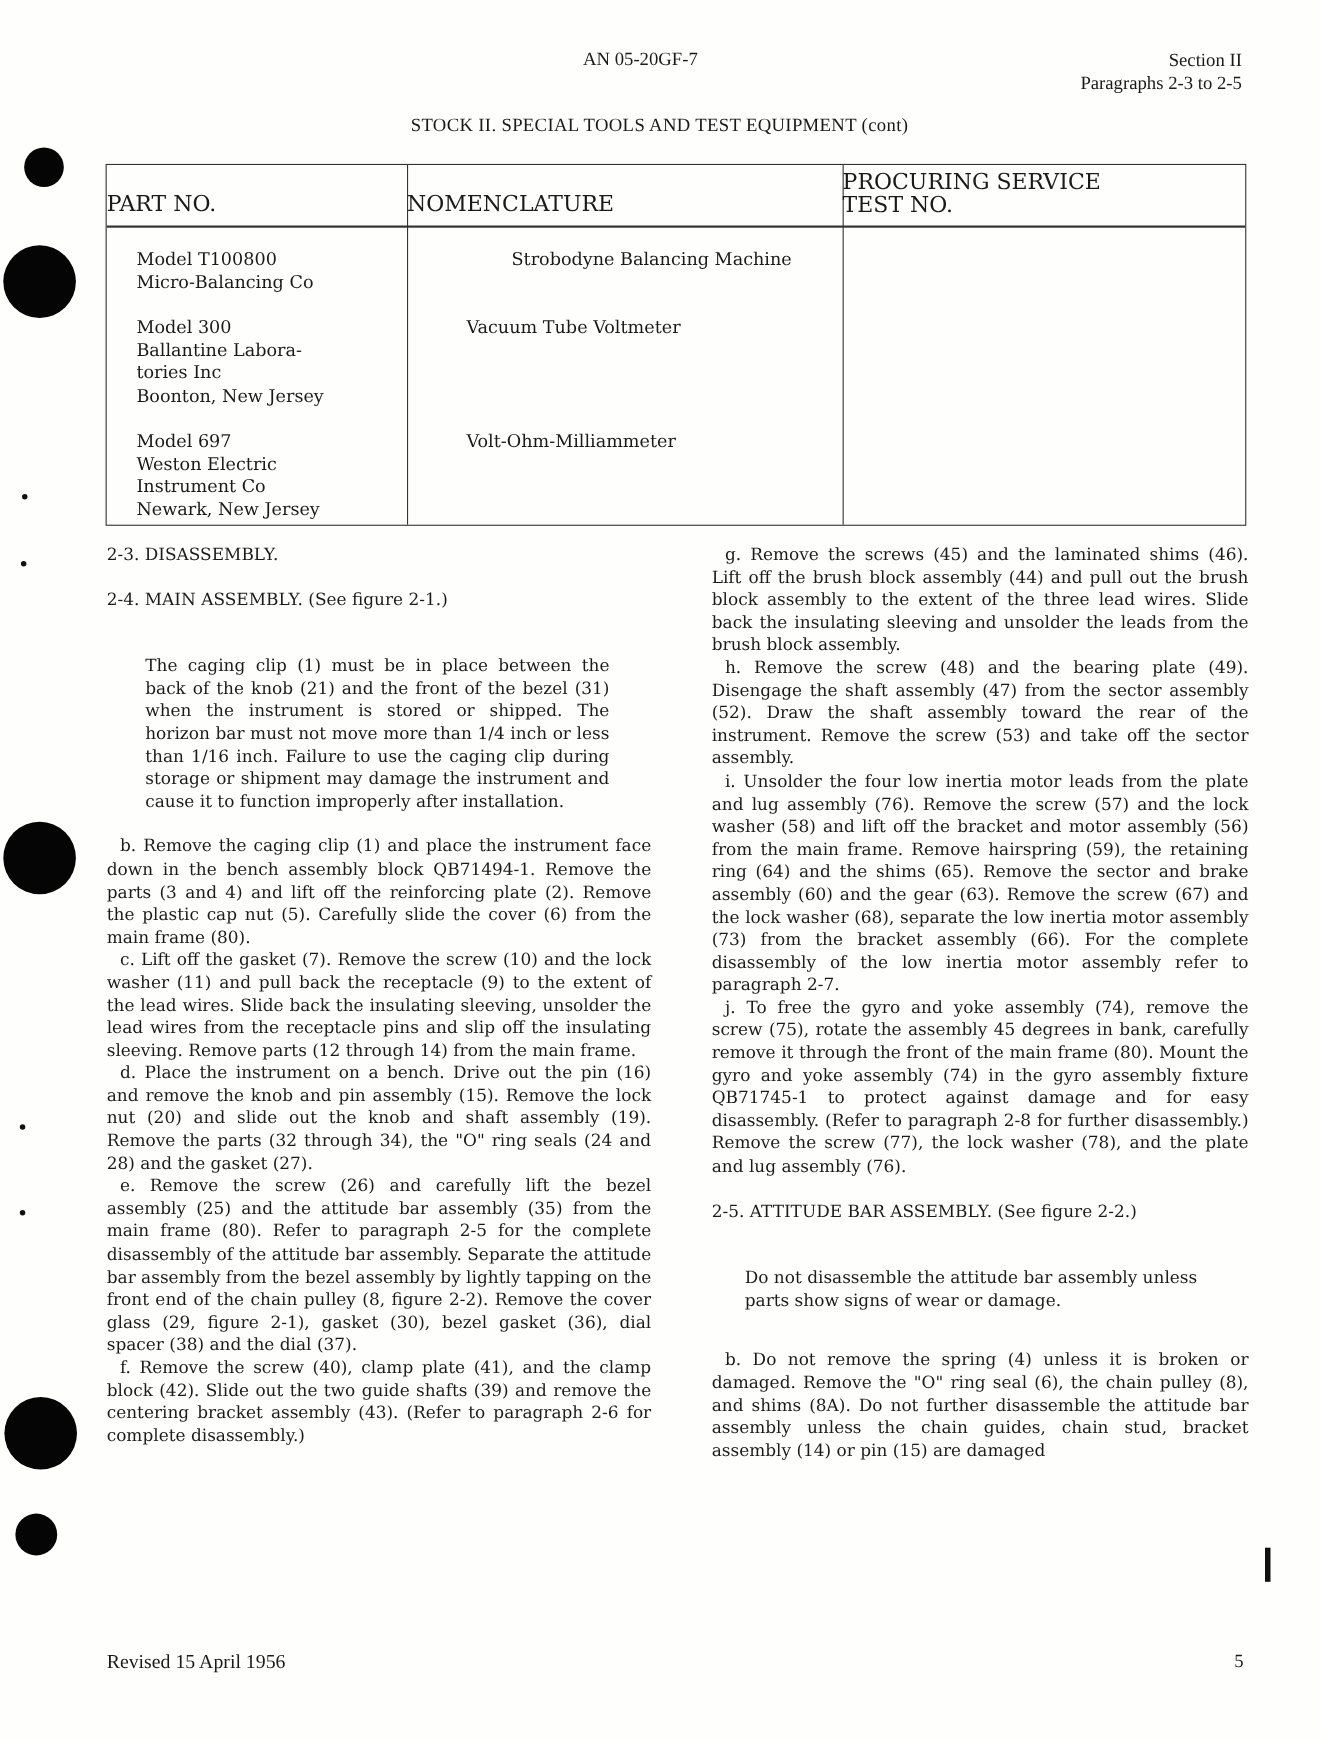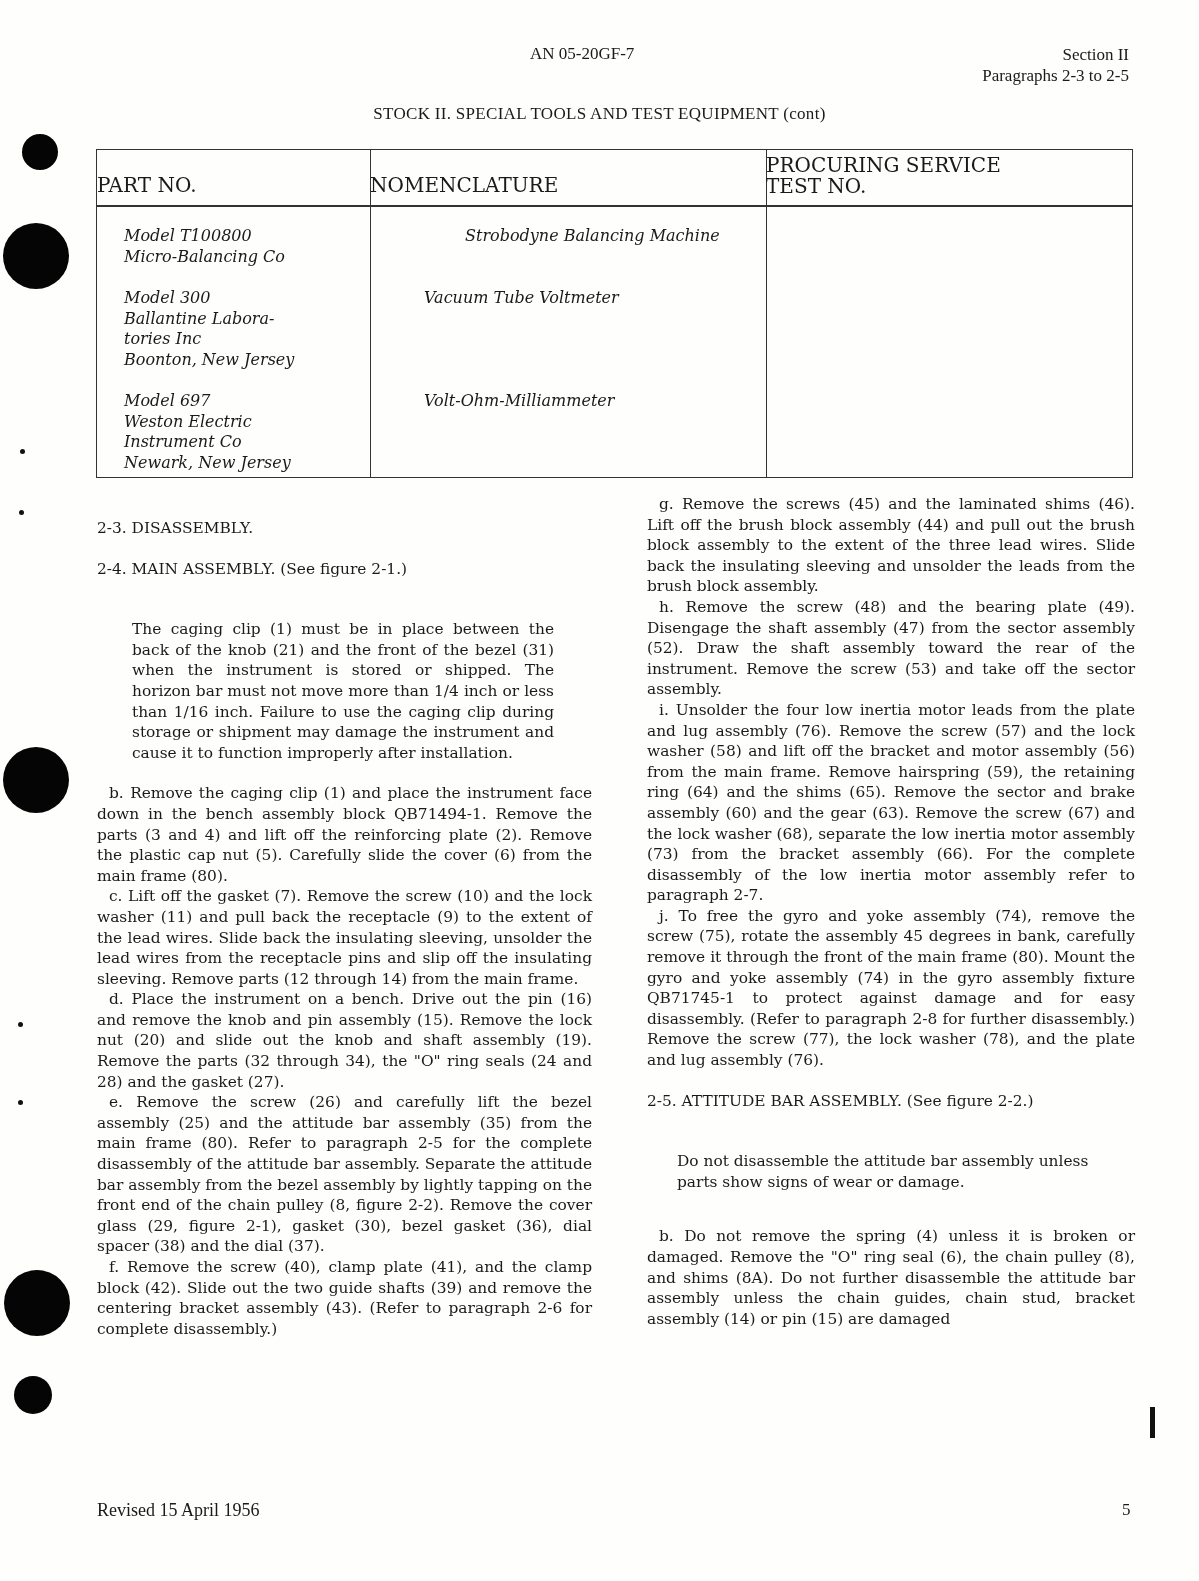--- a/index.html
+++ b/index.html
@@ -12,21 +12,21 @@
   .hole { position: absolute; background: #050505; border-radius: 50%; }
   .dot { position: absolute; background: #111; border-radius: 50%; width: 5px; height: 5px; }
   .hdr-center { left: 530px; top: 44px; font-size: 17px; font-family: "Liberation Serif", serif; }
   .hdr-right { right: 70px; top: 44px; text-align: right; font-size: 17px; line-height: 21px; font-family: "Liberation Serif", serif; }
   .table-title { left: 0; width: 1199px; top: 104px; text-align: center; font-size: 17px; font-family: "Liberation Serif", serif; letter-spacing: 0.3px; }
   .tbl { position: absolute; left: 96px; top: 149px; width: 1037px; height: 329px;
          border: 1.5px solid #333; box-sizing: border-box; }
   .tbl .hline { position: absolute; left: 0; right: 0; top: 55px; border-top: 2px solid #333; }
   .tbl .vline { position: absolute; top: 0; bottom: 0; border-left: 1.5px solid #333; }
   .th { position: absolute; font-size: 20px; text-align: left; line-height: 21px; }
-  .cell { position: absolute; font-size: 16px; line-height: 20.6px; font-style: italic; }
+  .cell { position: absolute; font-size: 16px; line-height: 20.6px; }
   .col { position: absolute; font-size: 15.4px; line-height: 20.6px; text-align: justify; }
   .col p { margin: 0; }
   .indent { text-indent: 12px; }
   .center-h { text-align: center; }
   .caution-body, .note-body { text-align: justify; }
   .footer-left { left: 97px; top: 1500px; font-size: 18px; font-family: "Liberation Serif", serif; }
   .footer-right { left: 1122px; top: 1500px; font-size: 17px; font-family: "Liberation Serif", serif; }
   .changebar { position: absolute; left: 1150px; top: 1407px; width: 5px; height: 31px; background: #111; }
 </style>
 </head>
@@ -78,21 +78,21 @@
 
   <div class="cell" style="left:27px;top:241px;">
     <div>Model 697</div>
     <div>Weston Electric</div>
     <div>Instrument Co</div>
     <div>Newark,  New Jersey</div>
   </div>
   <div class="cell" style="left:327px;top:241px;">Volt-Ohm-Milliammeter</div>
 </div>
 
-<div class="col" style="left:97px;top:518px;width:495px;">
+<div class="col" style="left:97px;top:494px;width:495px;">
   <p>2-3.  DISASSEMBLY.</p>
   <p style="height:20px;"></p>
   <p>2-4.  MAIN ASSEMBLY.   (See figure 2-1.)</p>
   <p style="height:20px;"></p>
   <p style="height:20px;"></p>
   <p class="caution-body" style="margin-left:35px;margin-right:38px;">The caging clip (1) must be in place between the back of the knob (21) and the front of the bezel (31) when the instrument is stored or shipped.  The horizon bar must not move more than 1/4 inch or less than 1/16 inch.  Failure to use the caging clip during storage or shipment may damage the instrument and cause it to function improperly after installation.</p>
   <p style="height:20px;"></p>
   <p class="indent">b.  Remove the caging clip (1) and place the instrument face down in the bench assembly block QB71494-1. Remove the parts (3 and 4) and lift off the reinforcing plate (2).  Remove the plastic cap nut (5).  Carefully slide the cover (6) from the main frame (80).</p>
   <p class="indent">c.  Lift off the gasket (7).  Remove the screw (10) and the lock washer (11) and pull back the receptacle (9) to the extent of the lead wires.  Slide back the insulating sleeving, unsolder the lead wires from the receptacle pins and slip off the insulating sleeving. Remove parts (12 through 14) from the main frame.</p>
   <p class="indent">d.  Place the instrument on a bench.  Drive out the pin (16) and remove the knob and pin assembly (15). Remove the lock nut (20) and slide out the knob and shaft assembly (19).  Remove the parts (32 through 34), the "O" ring seals (24 and 28) and the gasket (27).</p>

